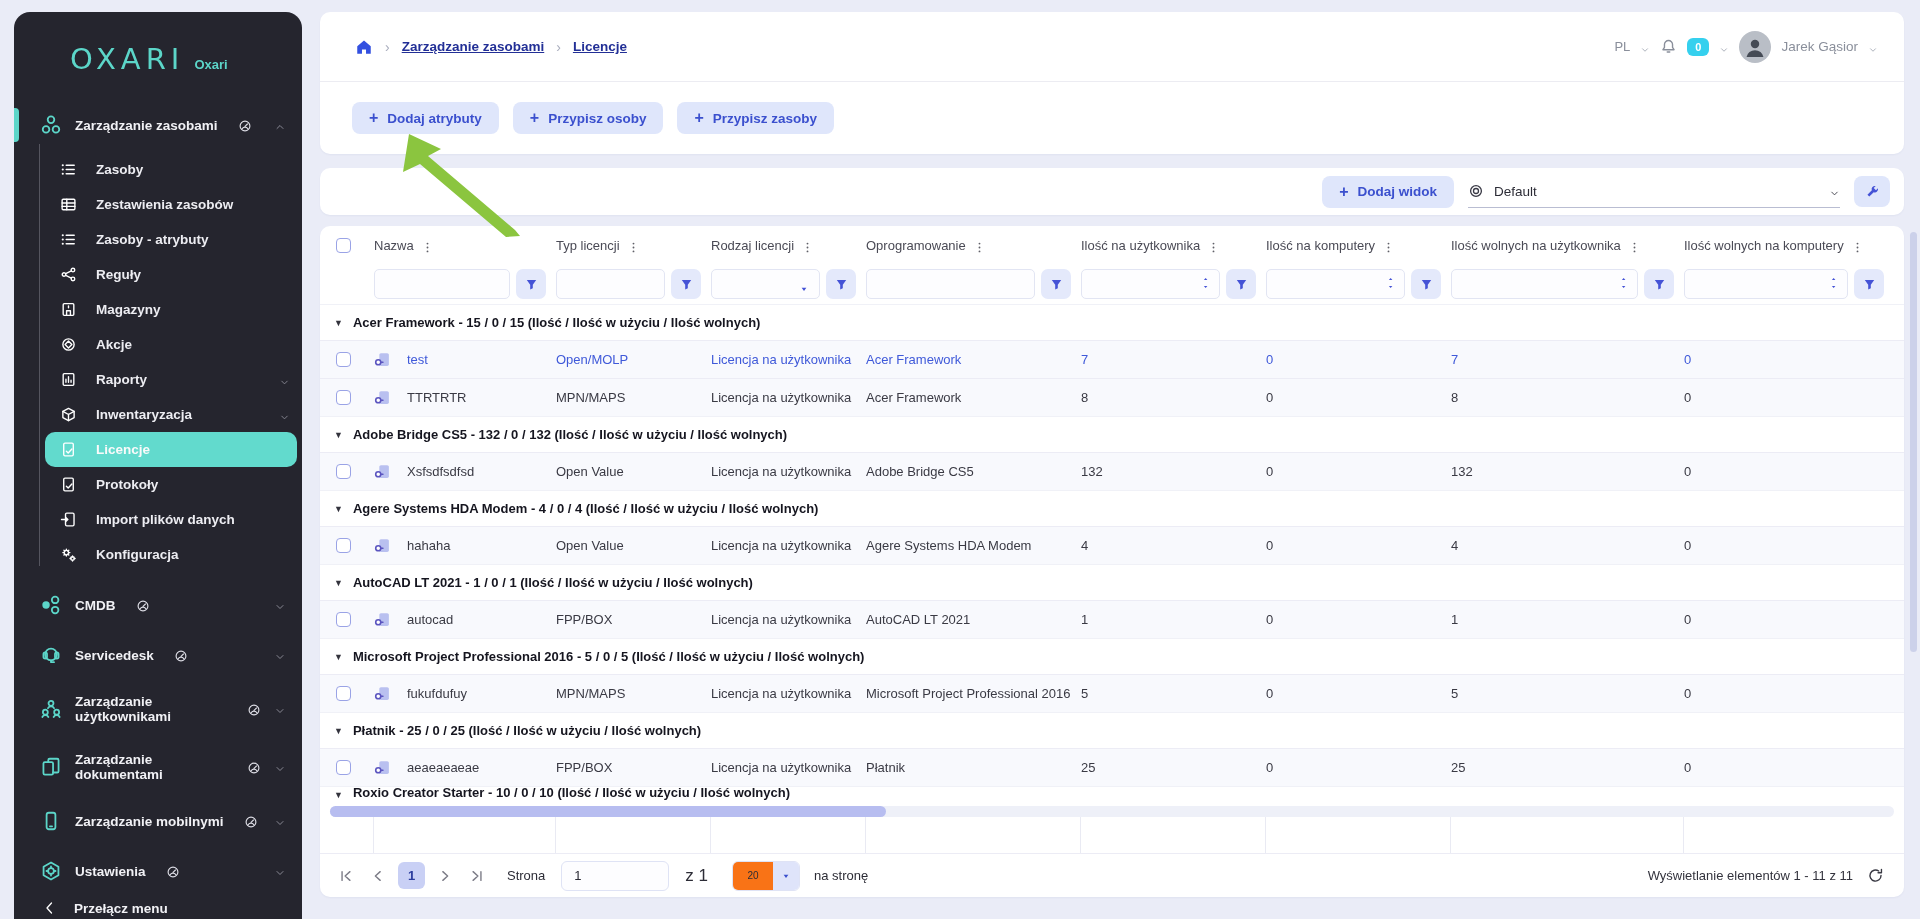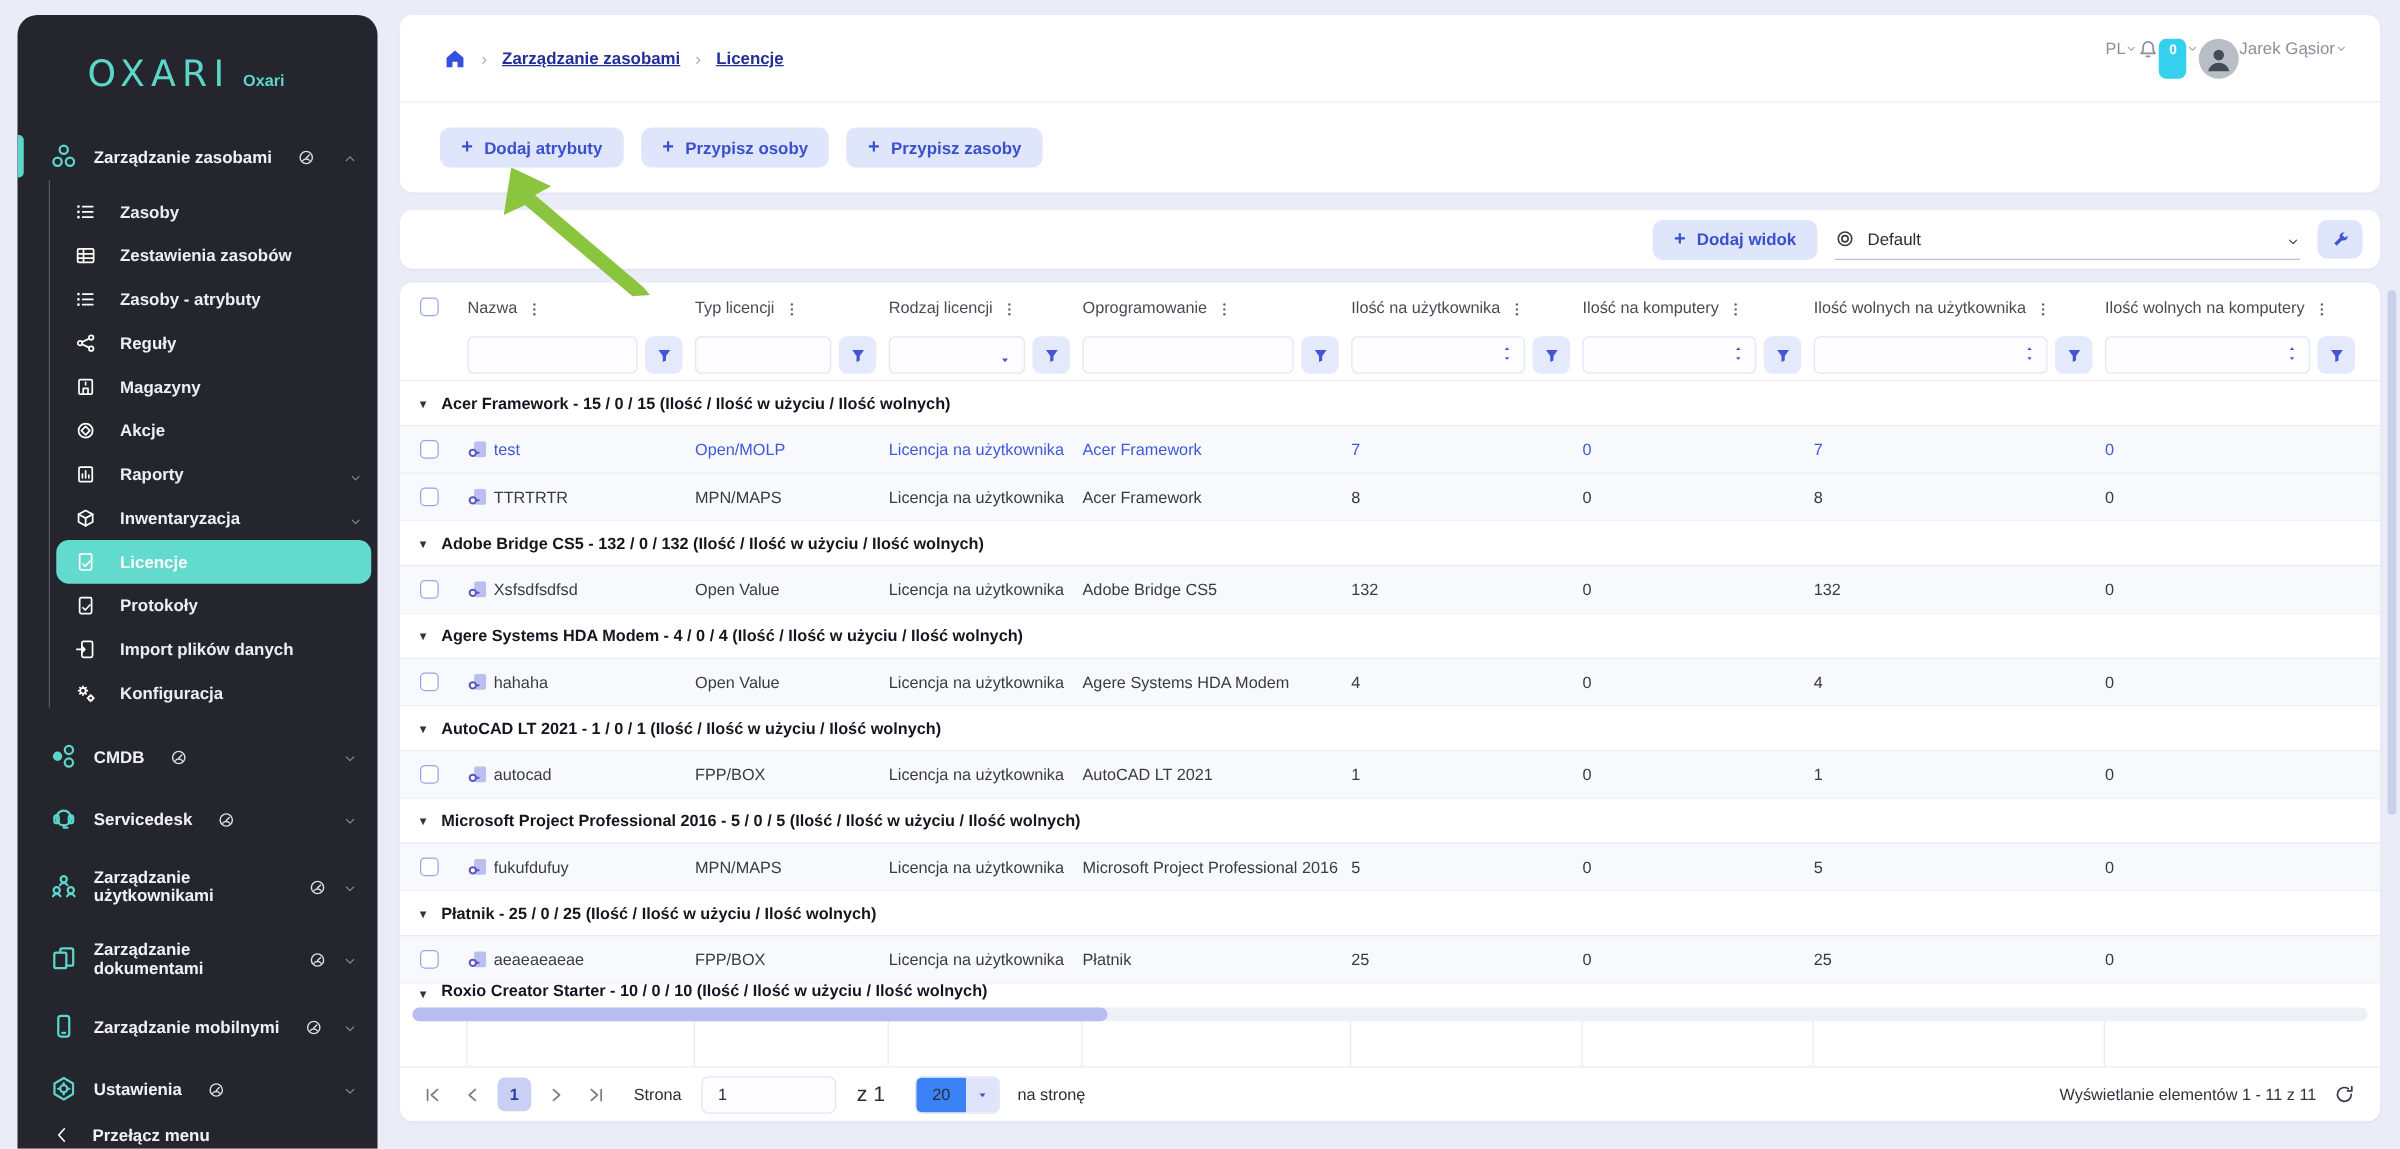--- a/index.html
+++ b/index.html
@@ -27,21 +27,21 @@
   .sub-item.active .sicon{color:#fff}
   .side-toggle{position:absolute;left:0;right:0;bottom:-9px;display:flex;align-items:center;gap:16px;padding:12px 16px 12px 28px;font-size:13.5px;font-weight:700;color:#f1f1f5;cursor:pointer}
   .side-toggle .micon{width:16px;height:16px;color:#fff}
 
   
   .hdr-card{position:absolute;left:320px;right:16px;top:12px;height:142px;background:#fff;border-radius:10px;box-shadow:0 1px 2px rgba(40,50,120,.05)}
   .bc-row{height:70px;display:flex;align-items:center;padding:0 26px 0 35px;border-bottom:1px solid #ececf2}
   .bc-home{width:18px;height:18px;color:#3350e0;cursor:pointer}
   .bc-sep{color:#a9adbd;font-size:14px;margin:0 12px}
   .bc-link{color:#222f96;font-size:13.5px;font-weight:700;text-decoration:underline;cursor:pointer}
-  .bc-right{margin-left:auto;display:flex;color:#8a8f9b;font-size:13px}
+  .bc-right{margin-left:auto;display:flex;align-items:center;gap:10px;color:#8a8f9b;font-size:13px}
   .caret-sm{width:10px;height:10px;color:#9aa0ac}
   .bell{width:17px;height:17px;color:#8a8f9b;cursor:pointer}
   .notif-badge{background:#35d0ee;color:#fff;font-size:11px;font-weight:700;border-radius:6px;padding:3px 8px;cursor:pointer}
   .avatar{width:32px;height:32px;border-radius:50%;background:#b9bec6;overflow:hidden;display:flex;align-items:center;justify-content:center;cursor:pointer}
   .avatar svg{width:26px;height:26px}
   .uname{color:#8a8f9b;font-size:13.5px}
   .btn-row{display:flex;align-items:center;gap:14px;padding:20px 0 0 32px}
   .act-btn{display:inline-flex;align-items:center;gap:9px;background:#dfe6fb;color:#3b50ce;font-size:13.5px;font-weight:700;border:none;border-radius:8px;height:32px;padding:0 17px;cursor:pointer;font-family:inherit}
   .act-btn .plus{font-size:16px;font-weight:700;line-height:1}
 
@@ -67,38 +67,38 @@
   .spin svg{width:9px;height:7px}
   .selcaret{width:10px;height:10px;color:#4553d6;margin-right:4px}
   .fbtn{width:30px;height:30px;flex:0 0 30px;background:#e4e9fb;border:none;border-radius:7px;display:flex;align-items:center;justify-content:center;color:#4553d6;cursor:pointer}
   .fbtn svg{width:13px;height:13px}
   .tbody{flex:0 0 auto}
   .grow{height:36px;display:flex;align-items:center;gap:10px;padding:0 10px 0 14px;font-size:13px;font-weight:700;color:#15151f;border-top:1px solid #f0f1f7;background:#fff}
   .grow .garrow{font-size:9px;color:#33333d;cursor:pointer}
   .drow{height:38px;background:#f8f9fd;border-top:1px solid #ececf5;font-size:13px;color:#3a3a44;cursor:pointer}
   .drow.hl{color:#3f59d9}
   .drow.hl .ncell span{color:#3f59d9}
-  .ncell{display:flex;align-items:center;gap:4px}
+  .ncell{display:flex;align-items:center;gap:16px}
   .ncell svg{width:17px;height:17px;flex:0 0 17px}
   .trunc{height:20px;overflow:hidden;align-items:flex-end;padding-bottom:12px}
   .trunc span{transform:translateY(6px)}
   .hscroll{height:11px;margin:0 10px;background:#eef0f8;border-radius:6px;position:relative}
   .hthumb{position:absolute;left:0;top:0;height:11px;width:556px;background:#b7bdf0;border-radius:6px;cursor:grab}
   .estrip{flex:1;padding:0 10px;display:grid;grid-template-columns:44px 182px 155px 155px 215px 185px 185px 233px minmax(0,1fr)}
   .estrip div{border-right:1px solid #e9eaf3;height:100%}
   .estrip div:last-child{border-right:none}
   .pagebar{height:44px;border-top:1px solid #ececf5;display:flex;align-items:center;padding:0 20px 0 14px;gap:8px}
   .pg-btn{width:24px;height:24px;border:none;background:transparent;color:#7c7c87;display:flex;align-items:center;justify-content:center;cursor:pointer}
   .pg-btn svg{width:14px;height:14px;stroke-width:1.6}
   .pg-num{width:27px;height:27px;border-radius:6px;background:#c9d0f5;color:#2b3c9e;font-size:13px;font-weight:700;display:flex;align-items:center;justify-content:center;cursor:pointer}
   .pg-label{font-size:13px;color:#2c2c36;margin-left:10px}
   .pg-input{width:108px;height:30px;border:1px solid #dfe3f5;border-radius:6px;background:#fdfdff;font-size:13px;color:#2c2c36;display:flex;align-items:center;padding:0 12px;margin:0 8px;cursor:text}
   .pg-of{font-size:17px;color:#2c2c36;margin-right:10px}
   .pg-select{height:30px;border:1px solid #dfe3f5;border-radius:6px;overflow:hidden;display:flex;align-items:stretch;margin:0 6px;cursor:pointer}
-  .pg-select .val{width:40px;display:flex;align-items:center;justify-content:center;font-size:13px;background:#3b82f6}
+  .pg-select .val{width:40px;display:flex;align-items:center;justify-content:center;font-size:10px;background:#f97316}
   .pg-select .dd{width:26px;background:#dfe4fa;display:flex;align-items:center;justify-content:center;color:#3b50ce}
   .pg-select .dd svg{width:10px;height:10px}
   .pg-suffix{font-size:13px;color:#2c2c36}
   .pg-right{margin-left:auto;display:flex;align-items:center;gap:14px;font-size:13px;color:#33333d}
   .refresh{width:17px;height:17px;color:#3a3a44;cursor:pointer;stroke-width:1.6}
 
   
   .green-arrow{position:absolute;left:396px;top:130px;width:138px;height:112px;z-index:6;pointer-events:none}
 
   

